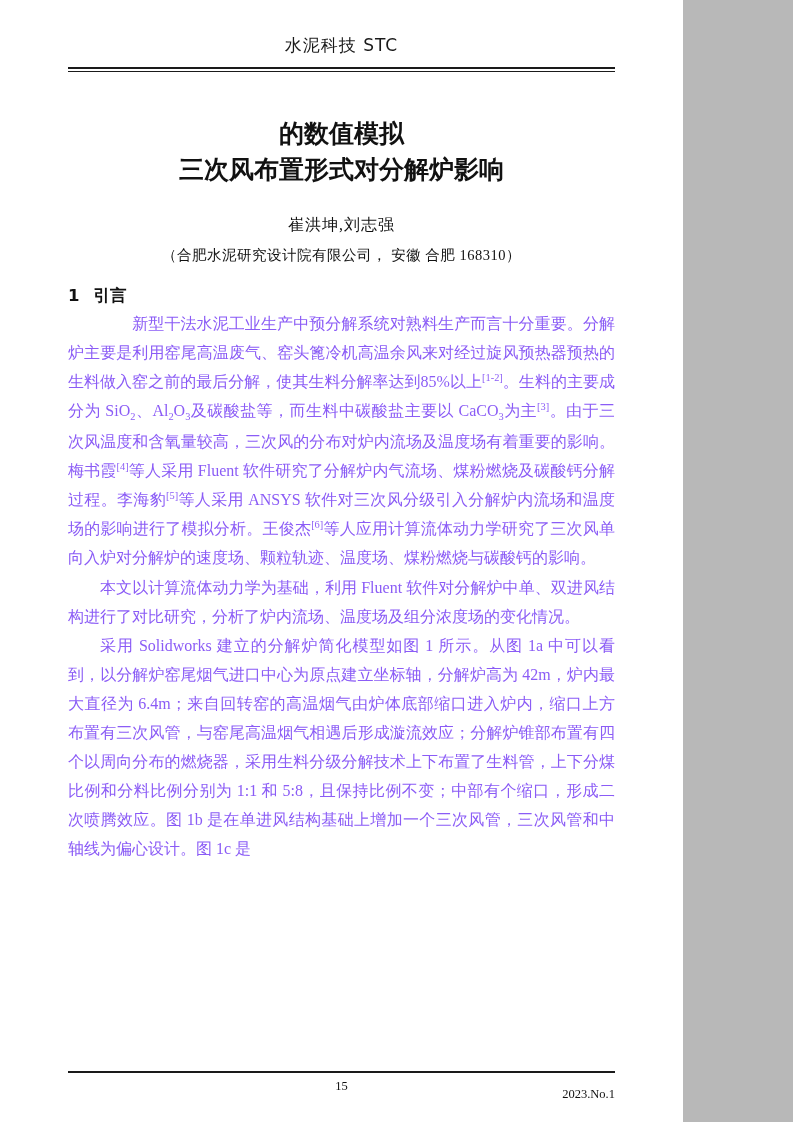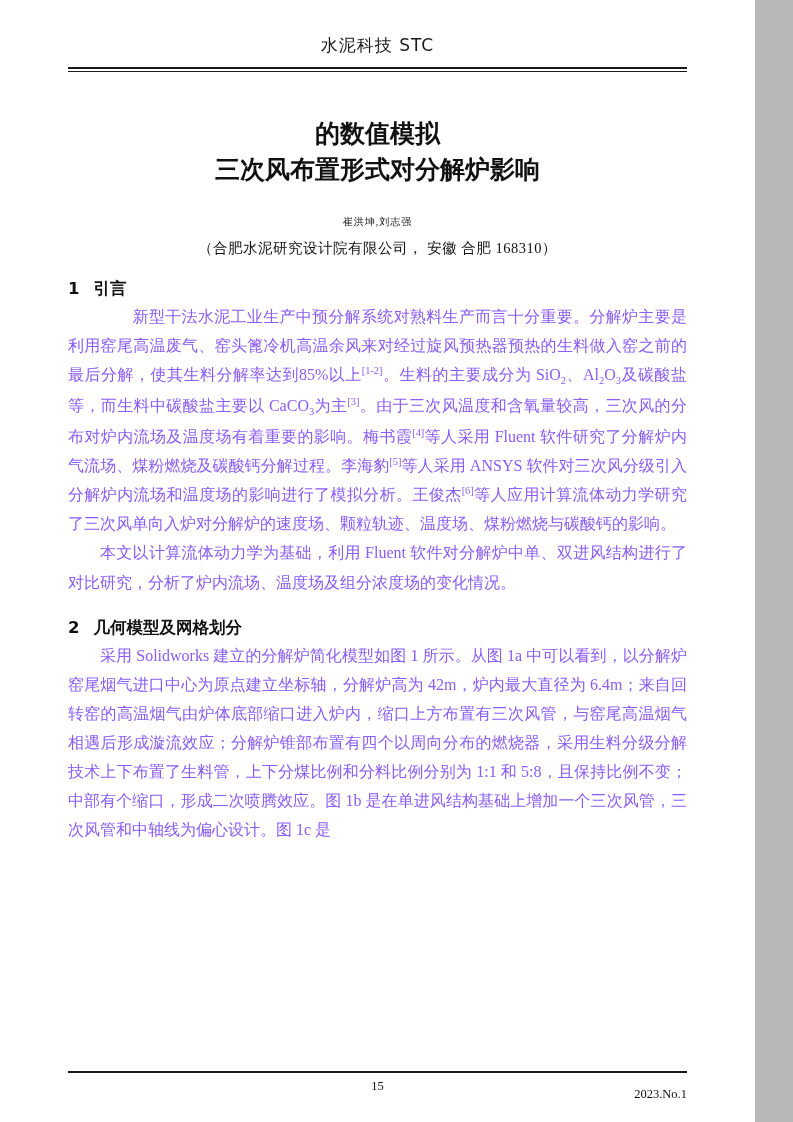--- a/index.html
+++ b/index.html
@@ -4,21 +4,21 @@
 <style>
   html, body {
     margin: 0;
     padding: 0;
     background: #b8b8b8;
   }
   body {
     font-family: "Liberation Serif", serif;
   }
   .page {
-    width: 755px;
+    width: 683px;
     height: 1122px;
     background: #ffffff;
     position: relative;
     box-sizing: border-box;
     overflow: hidden;
   }
   .paper-inner {
     position: absolute;
     left: 68px;
     right: 68px;
@@ -48,21 +48,21 @@
     text-align: center;
     font-family: "DejaVu Sans", sans-serif;
     font-size: 25px;
     font-weight: bold;
     line-height: 1.45;
     color: #111;
   }
   .authors {
     margin-top: 26px;
     text-align: center;
-    font-size: 10px;
+    font-size: 16px;
     color: #111;
     letter-spacing: 1px;
   }
   .affiliation {
     margin-top: 10px;
     text-align: center;
     font-size: 14.5px;
     color: #111;
     letter-spacing: 0.5px;
   }
@@ -155,23 +155,20 @@
       <div class="section-head">
         <span class="num">1</span><span>引言</span>
       </div>
 
       <p class="body">
         　　新型干法水泥工业生产中预分解系统对熟料生产而言十分重要。分解炉主要是利用窑尾高温废气、窑头篦冷机高温余风来对经过旋风预热器预热的生料做入窑之前的最后分解，使其生料分解率达到85%以上<sup>[1-2]</sup>。生料的主要成分为 SiO<sub>2</sub>、Al<sub>2</sub>O<sub>3</sub>及碳酸盐等，而生料中碳酸盐主要以 CaCO<sub>3</sub>为主<sup>[3]</sup>。由于三次风温度和含氧量较高，三次风的分布对炉内流场及温度场有着重要的影响。梅书霞<sup>[4]</sup>等人采用 Fluent 软件研究了分解炉内气流场、煤粉燃烧及碳酸钙分解过程。李海豹<sup>[5]</sup>等人采用 ANSYS 软件对三次风分级引入分解炉内流场和温度场的影响进行了模拟分析。王俊杰<sup>[6]</sup>等人应用计算流体动力学研究了三次风单向入炉对分解炉的速度场、颗粒轨迹、温度场、煤粉燃烧与碳酸钙的影响。
       </p>
 
       <p class="body">本文以计算流体动力学为基础，利用 Fluent 软件对分解炉中单、双进风结构进行了对比研究，分析了炉内流场、温度场及组分浓度场的变化情况。</p>
 
-      <div class="section-head">
-        <span class="num">2</span><span>几何模型及网格划分</span>
-      </div>
 
       <p class="body">采用 Solidworks 建立的分解炉简化模型如图 1 所示。从图 1a 中可以看到，以分解炉窑尾烟气进口中心为原点建立坐标轴，分解炉高为 42m，炉内最大直径为 6.4m；来自回转窑的高温烟气由炉体底部缩口进入炉内，缩口上方布置有三次风管，与窑尾高温烟气相遇后形成漩流效应；分解炉锥部布置有四个以周向分布的燃烧器，采用生料分级分解技术上下布置了生料管，上下分煤比例和分料比例分别为 1:1 和 5:8，且保持比例不变；中部有个缩口，形成二次喷腾效应。图 1b 是在单进风结构基础上增加一个三次风管，三次风管和中轴线为偏心设计。图 1c 是</p>
 
     </div>
   </div>
 
   <div class="footer">
     <div class="footer-rule"></div>
     <div class="footer-row">
       <div class="footer-page">15</div>

